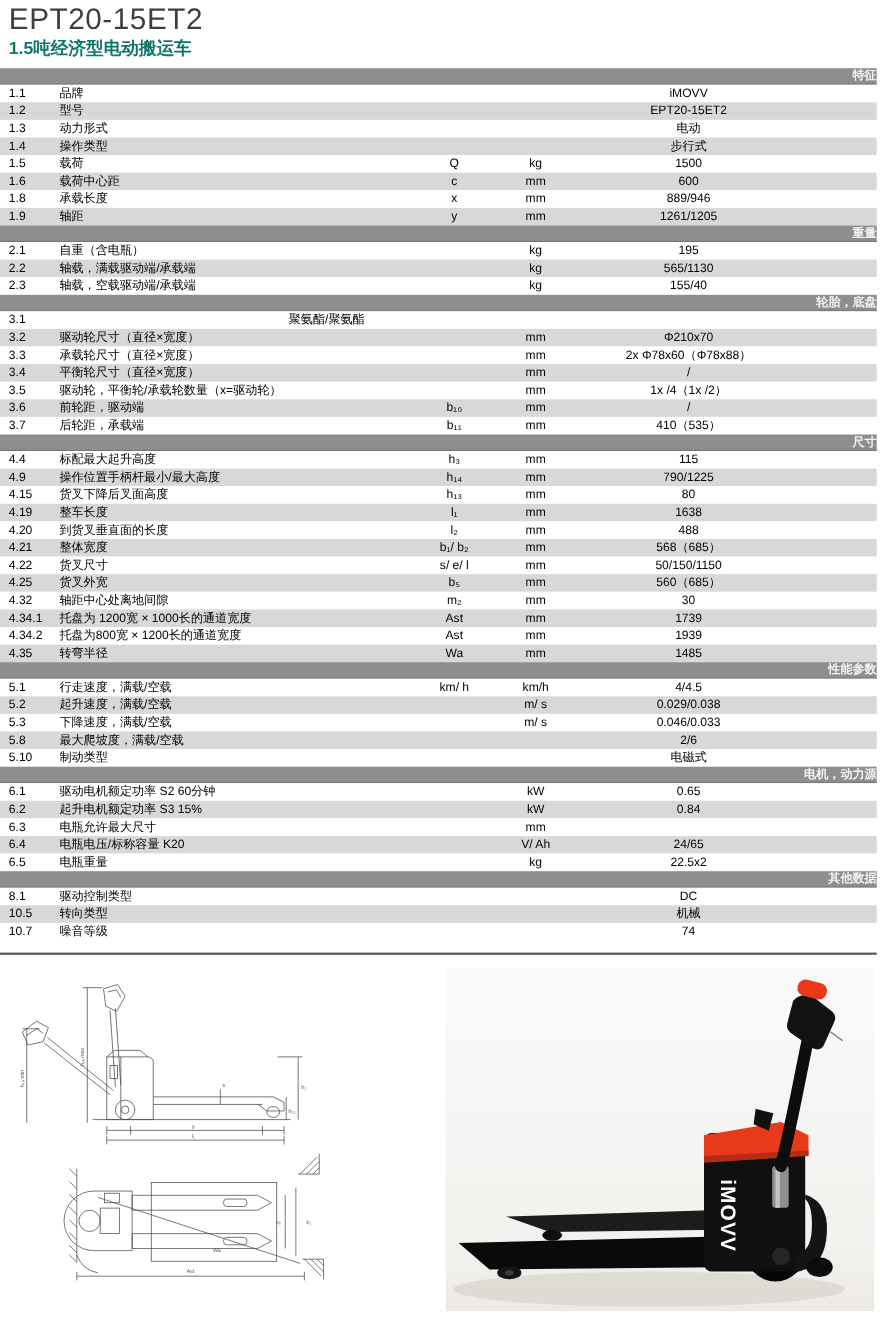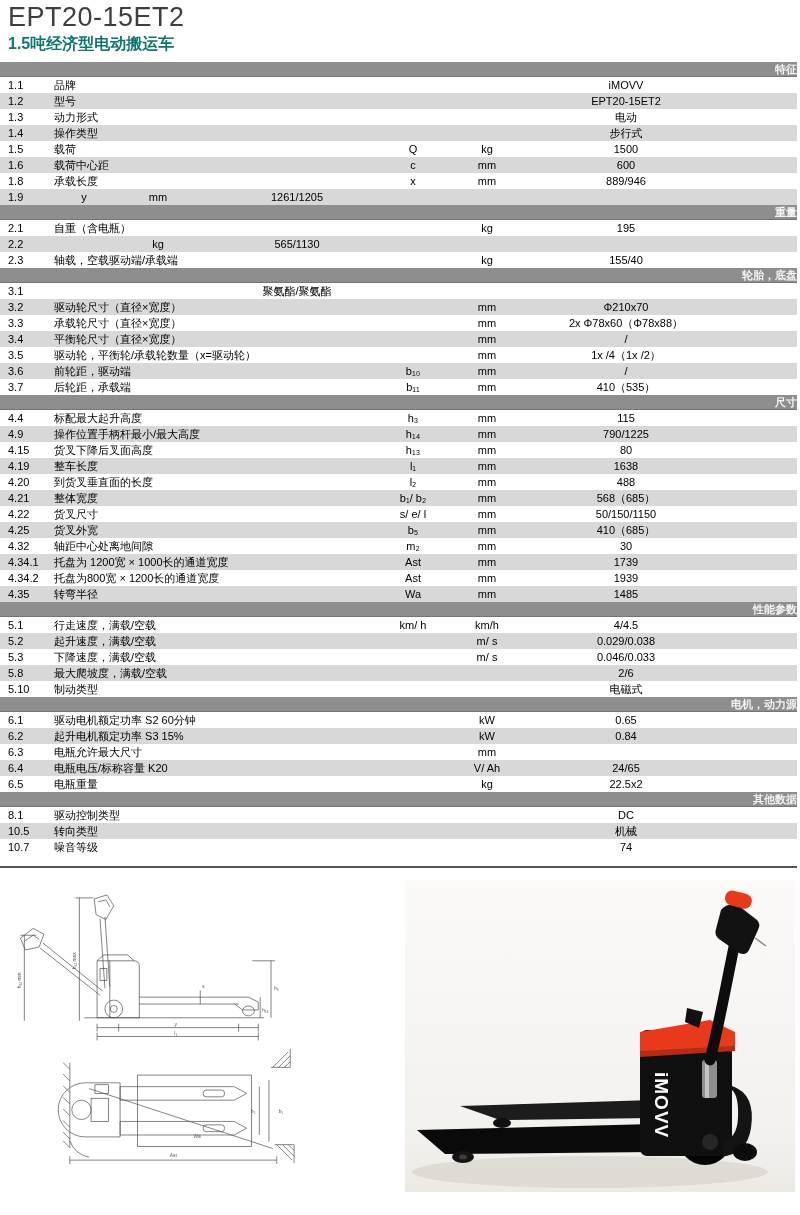--- a/index.html
+++ b/index.html
@@ -85,36 +85,38 @@
       <div class="srow">
         <div class="c-no">1.8</div>
         <div class="c-label">承载长度</div>
         <div class="c-symbol">x</div>
         <div class="c-unit">mm</div>
         <div class="c-value">889/946</div>
         <div class="c-spacer"></div>
       </div>
       <div class="srow alt">
         <div class="c-no">1.9</div>
+        <div class="c-label">轴距</div>
         <div class="c-symbol">y</div>
         <div class="c-unit">mm</div>
         <div class="c-value">1261/1205</div>
         <div class="c-spacer"></div>
       </div>
       <div class="sec-header">重量</div>
       <div class="srow">
         <div class="c-no">2.1</div>
         <div class="c-label">自重（含电瓶）</div>
         <div class="c-symbol"></div>
         <div class="c-unit">kg</div>
         <div class="c-value">195</div>
         <div class="c-spacer"></div>
       </div>
       <div class="srow alt">
         <div class="c-no">2.2</div>
+        <div class="c-label">轴载，满载驱动端/承载端</div>
         <div class="c-symbol"></div>
         <div class="c-unit">kg</div>
         <div class="c-value">565/1130</div>
         <div class="c-spacer"></div>
       </div>
       <div class="srow">
         <div class="c-no">2.3</div>
         <div class="c-label">轴载，空载驱动端/承载端</div>
         <div class="c-symbol"></div>
         <div class="c-unit">kg</div>
@@ -232,21 +234,21 @@
         <div class="c-symbol">s/ e/ l</div>
         <div class="c-unit">mm</div>
         <div class="c-value">50/150/1150</div>
         <div class="c-spacer"></div>
       </div>
       <div class="srow alt">
         <div class="c-no">4.25</div>
         <div class="c-label">货叉外宽</div>
         <div class="c-symbol">b₅</div>
         <div class="c-unit">mm</div>
-        <div class="c-value">410（685）</div>
+        <div class="c-value">560（685）</div>
         <div class="c-spacer"></div>
       </div>
       <div class="srow">
         <div class="c-no">4.32</div>
         <div class="c-label">轴距中心处离地间隙</div>
         <div class="c-symbol">m₂</div>
         <div class="c-unit">mm</div>
         <div class="c-value">30</div>
         <div class="c-spacer"></div>
       </div>

